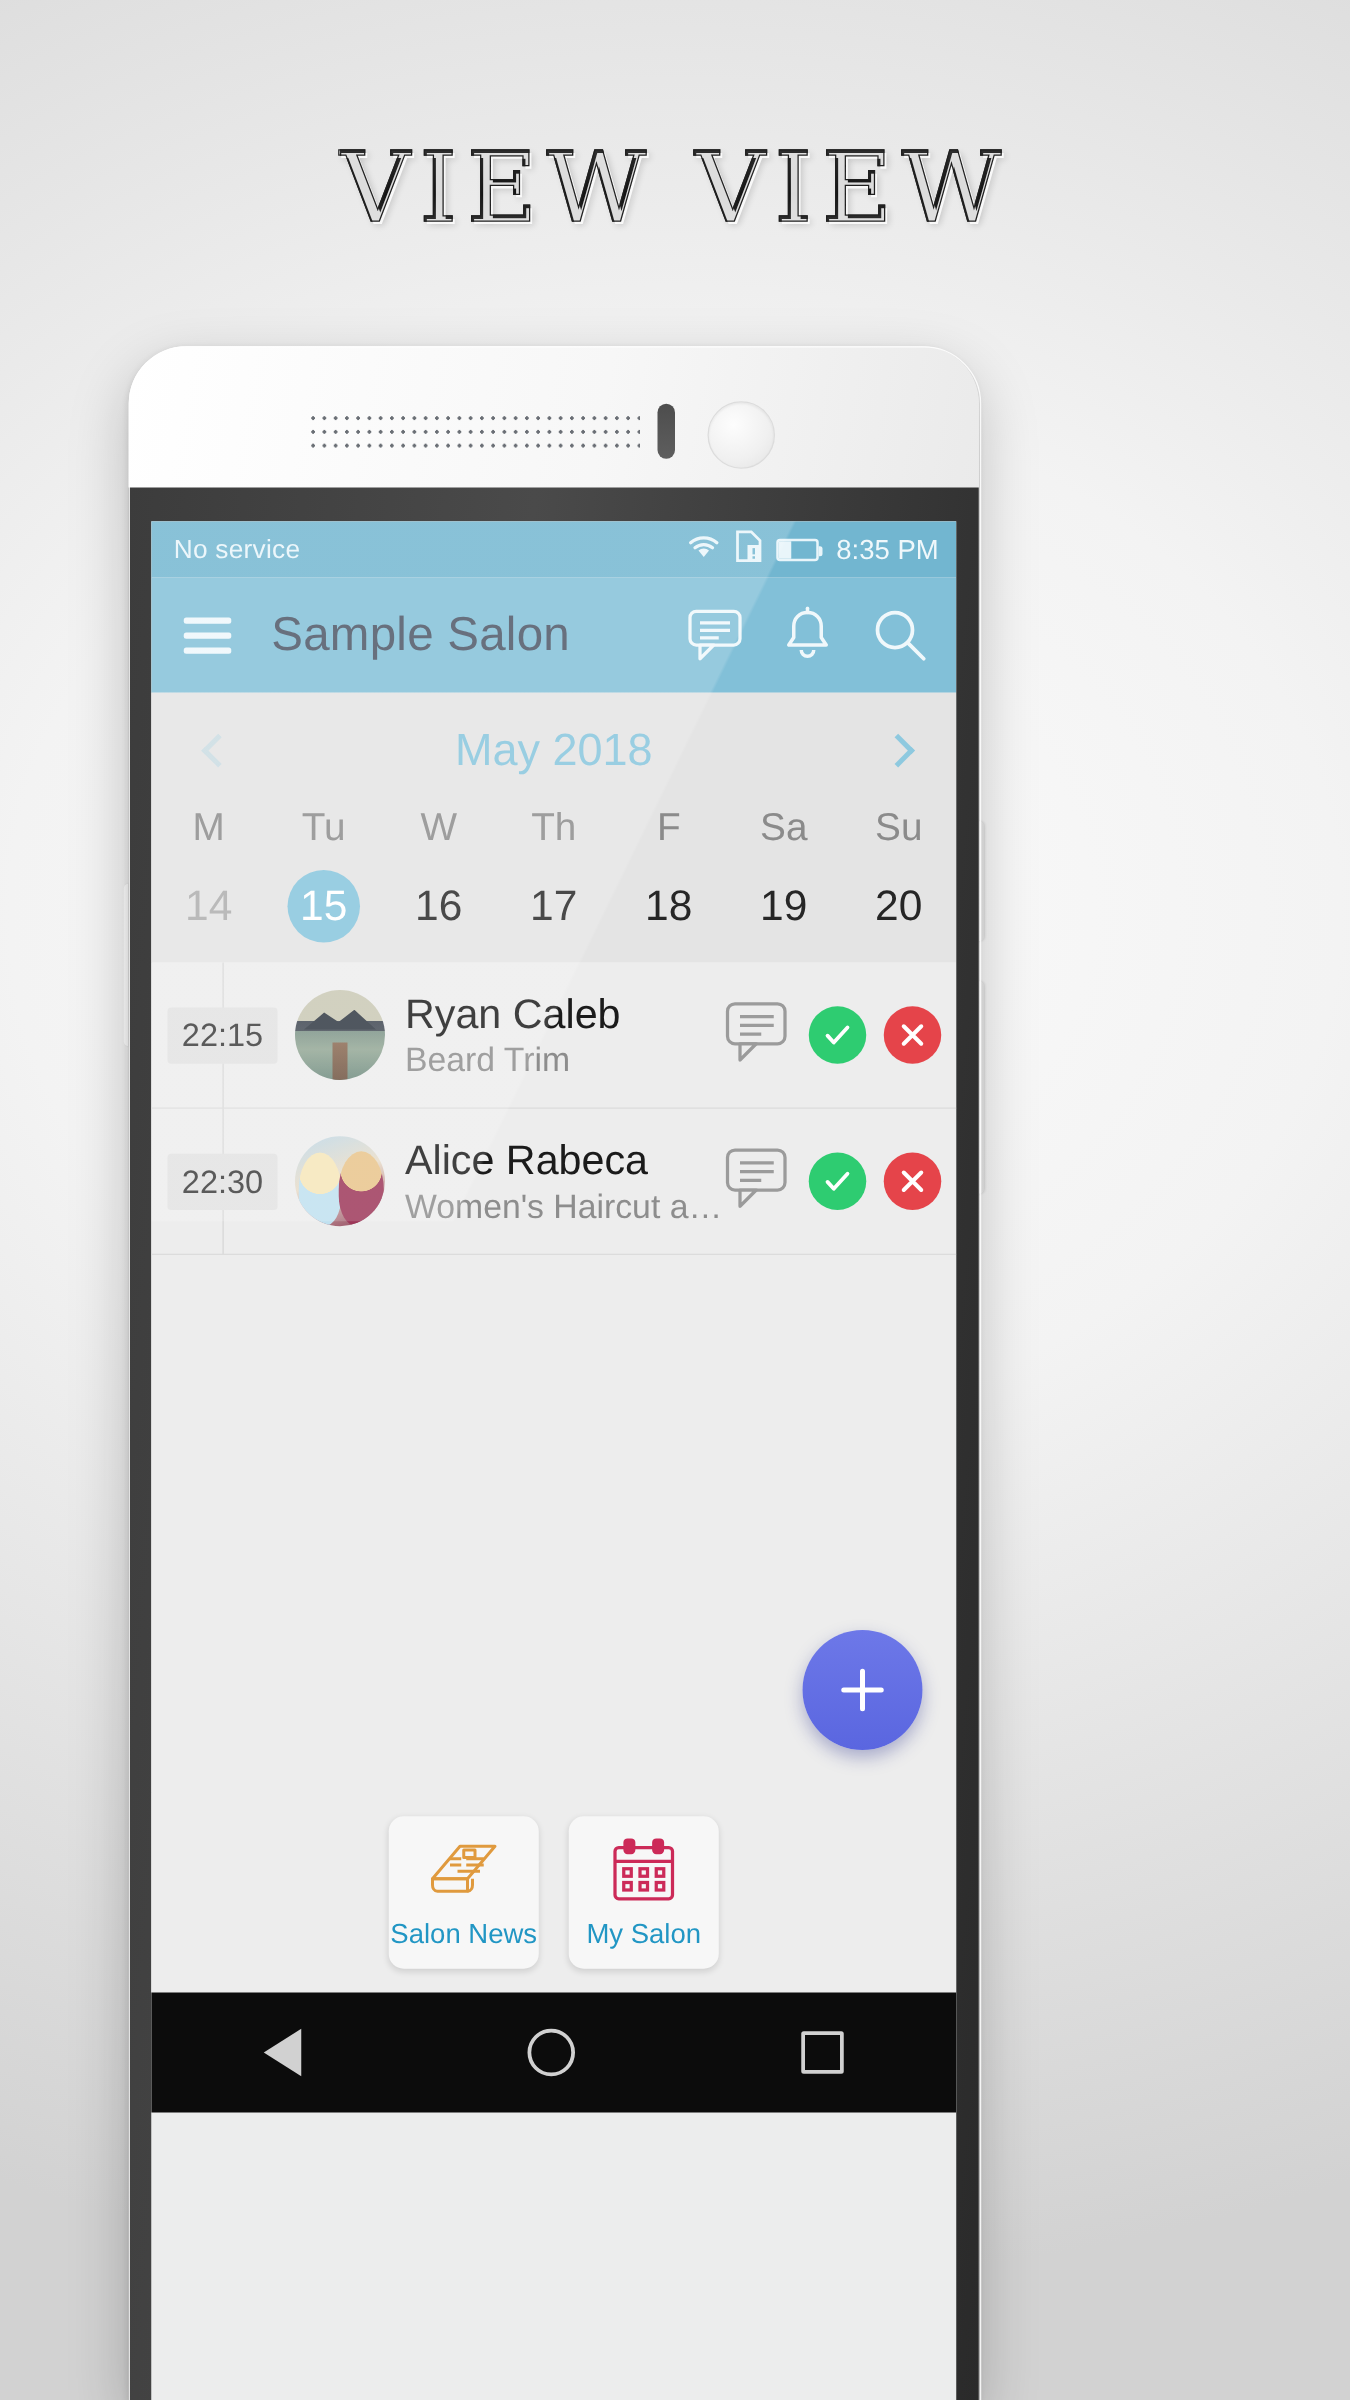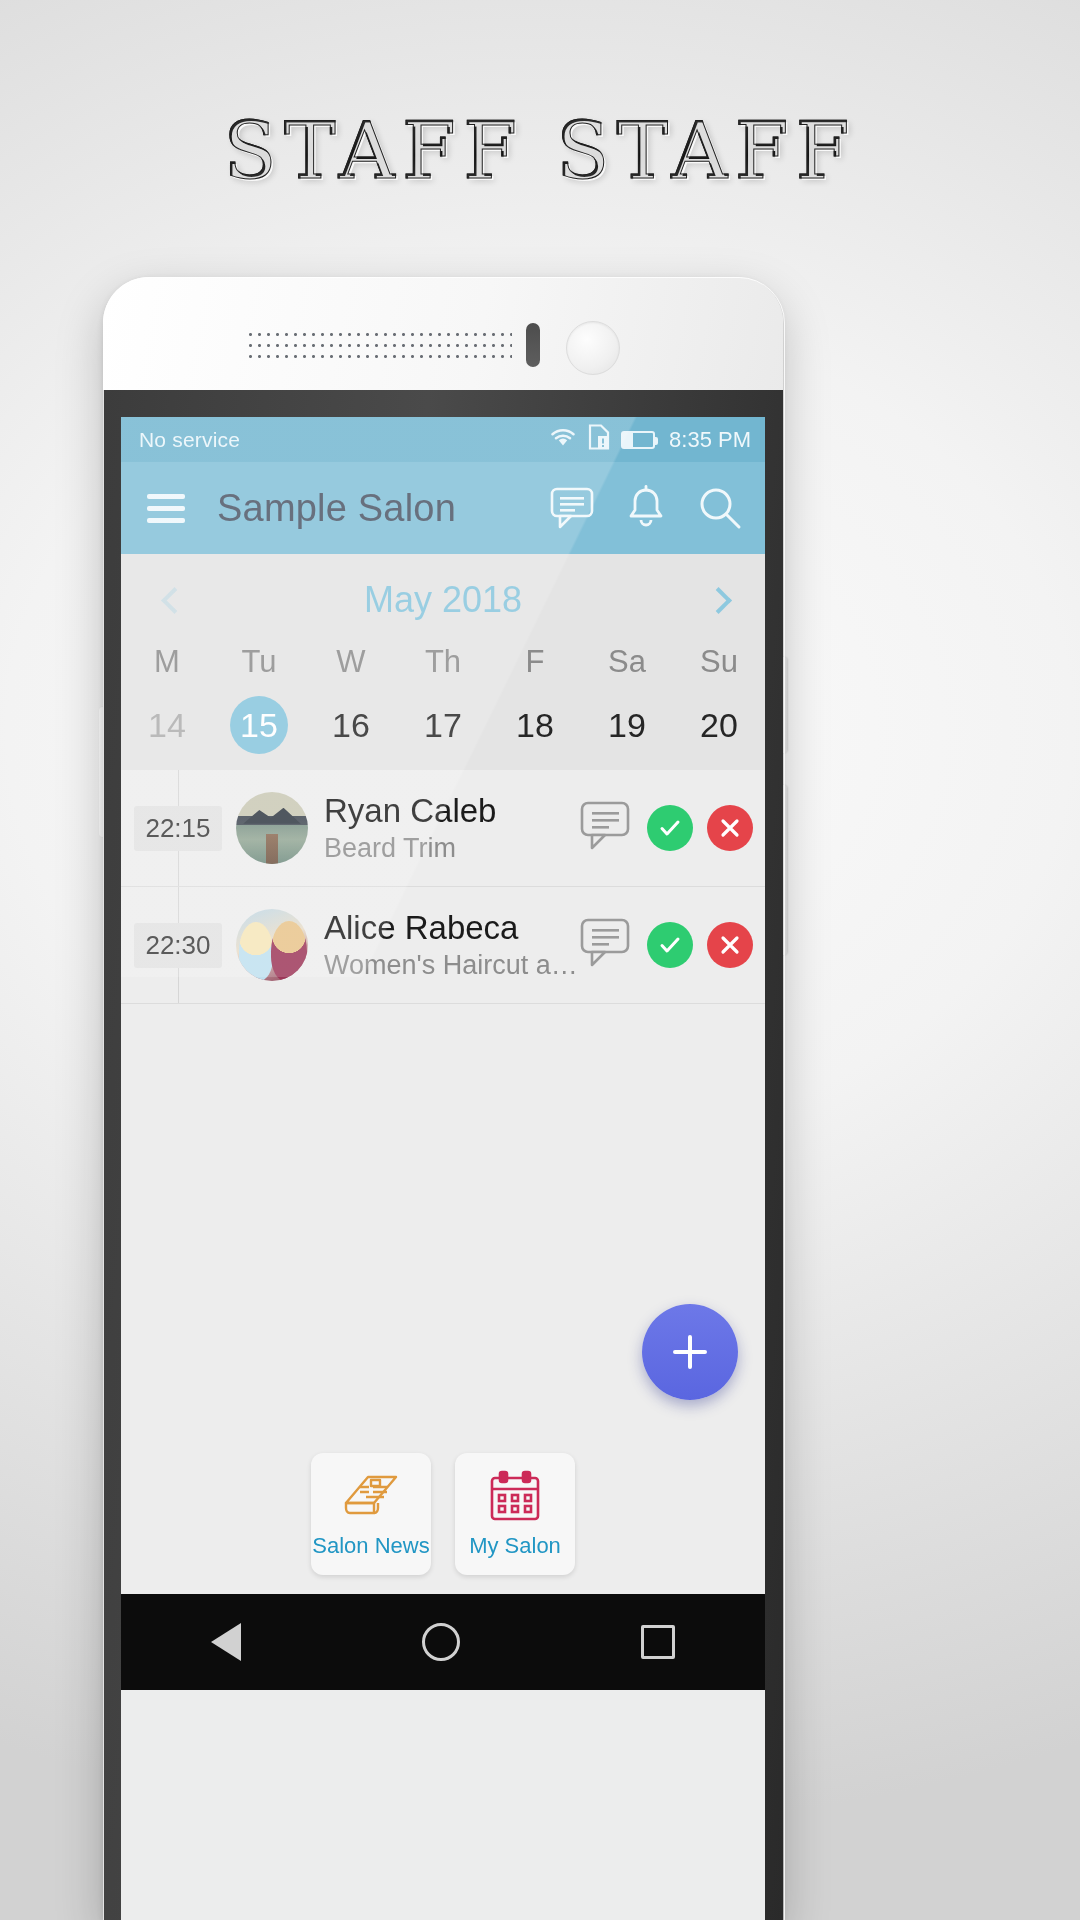--- a/index.html
+++ b/index.html
@@ -241,21 +241,21 @@
   }
   .nav-back, .nav-home, .nav-recent { opacity:.92; cursor:pointer; }
   .nav-back { width:0; height:0; border-top:19px solid transparent; border-bottom:19px solid transparent; border-right:30px solid #e3e3e3; }
   .nav-home { width:38px; height:38px; border-radius:50%; border:3px solid #e3e3e3; }
   .nav-recent { width:34px; height:34px; border:3px solid #e3e3e3; border-radius:2px; }
 </style>
 </head>
 <body>
 
 <div class="promo-title">
-  <span class="inner">STAFF STAFF</span>
+  <span class="inner">VIEW VIEW</span>
 </div>
 
 <div class="phone">
   <div class="side-btn b1"></div>
   <div class="side-btn b2"></div>
   <div class="side-btn l1"></div>
   <div class="speaker"></div>
   <div class="sensor"></div>
   <div class="camera"></div>
 

